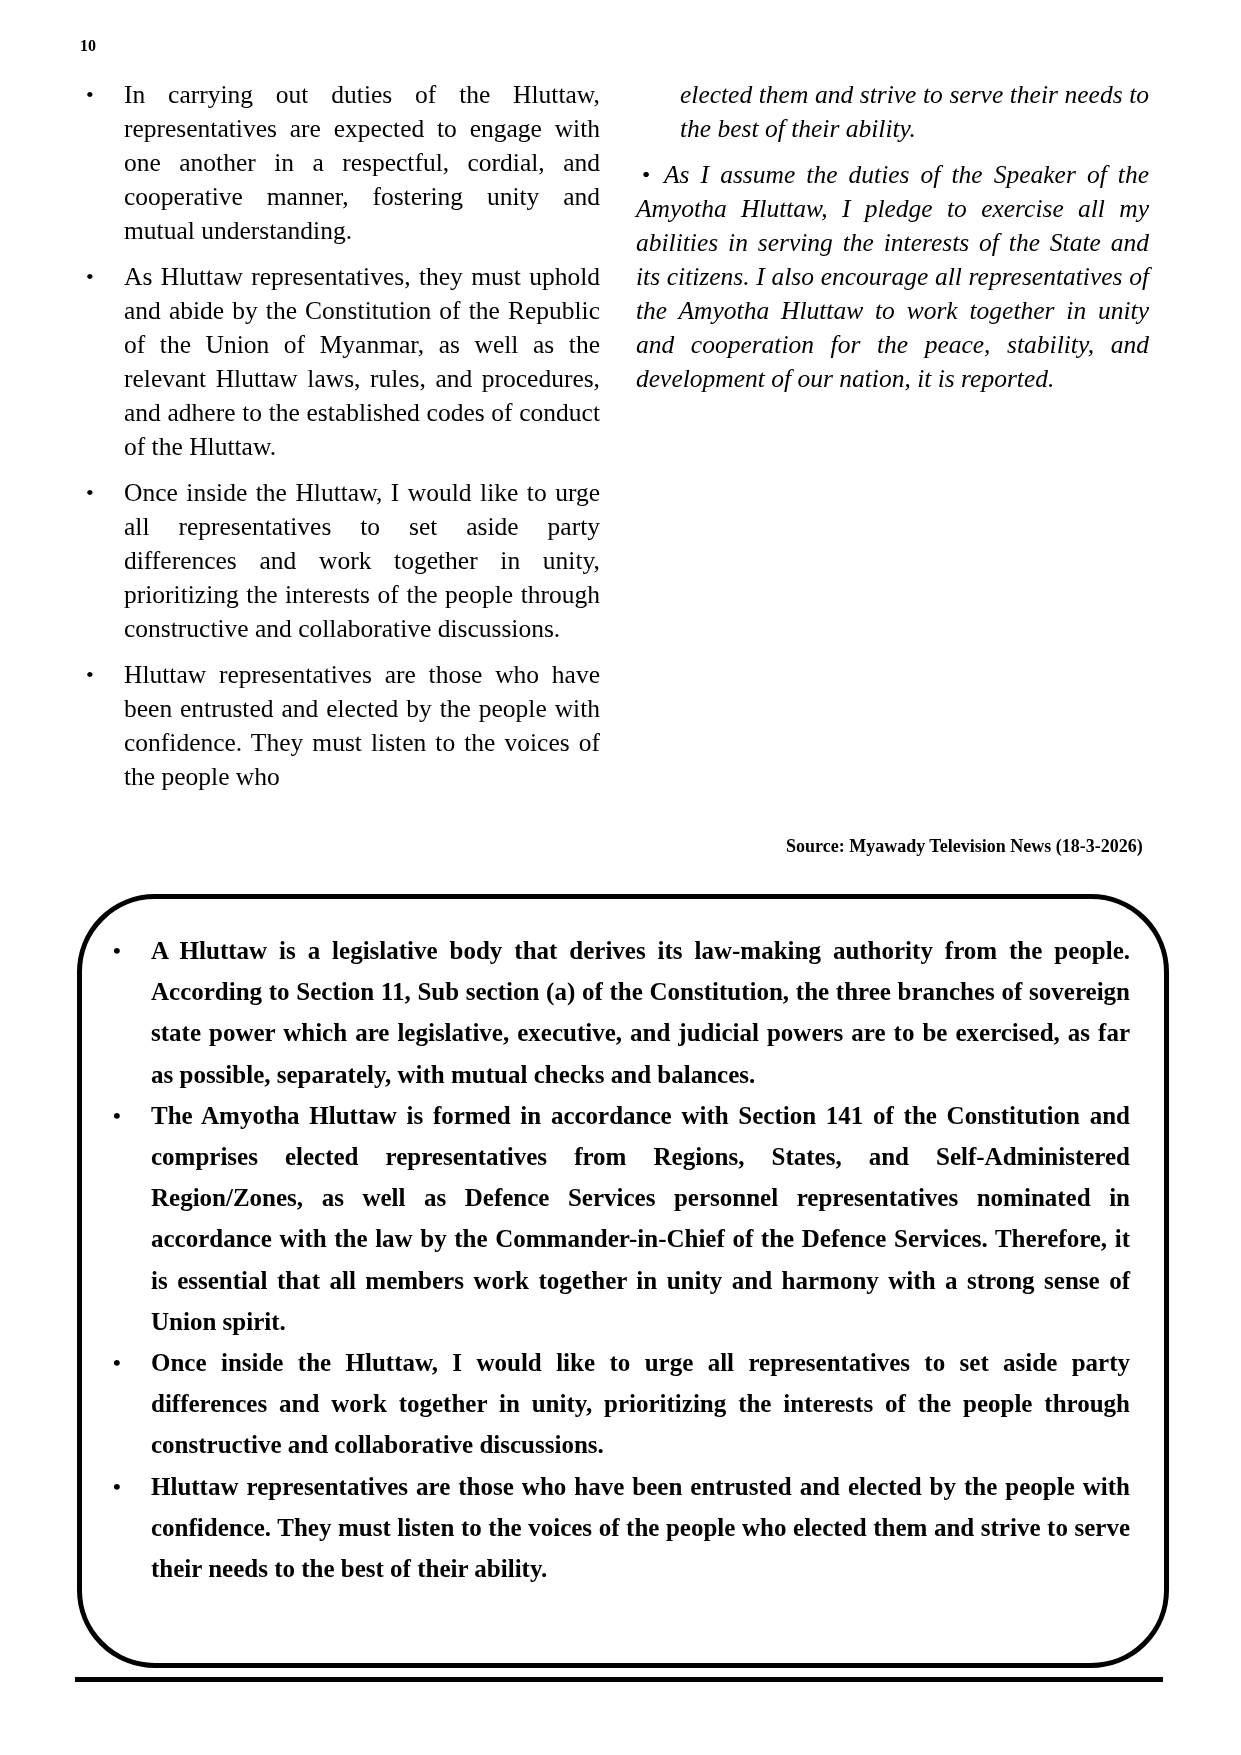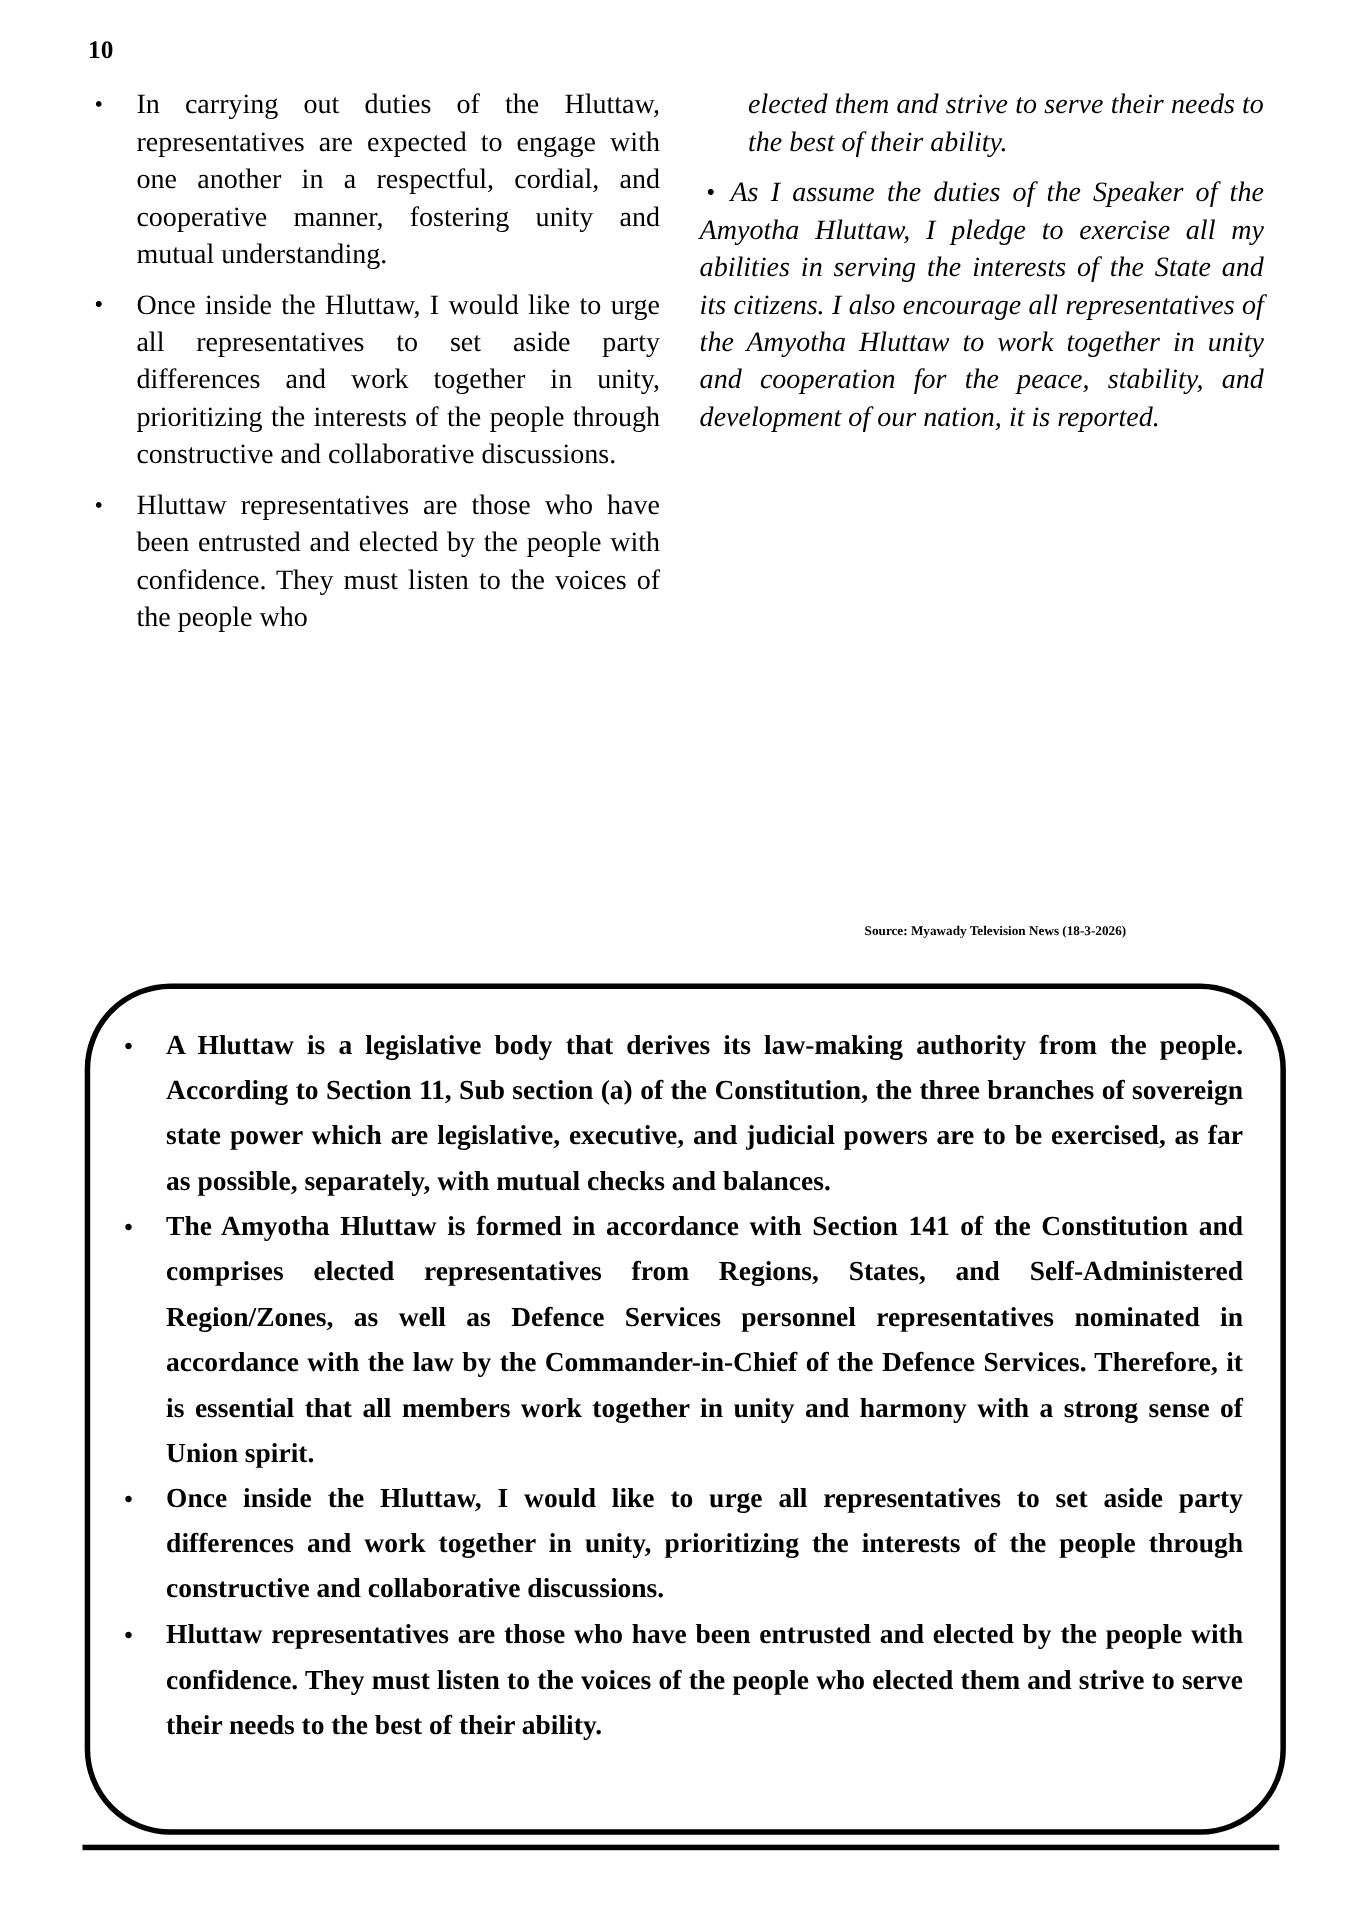--- a/index.html
+++ b/index.html
@@ -2,41 +2,41 @@
 <html><head>
   <meta charset="utf-8">
   <style>
     html, body { margin: 0; padding: 0; background: #ffffff; }
     body {
       width: 1241px; height: 1755px; position: relative; overflow: hidden;
       font-family: "Liberation Serif", "DejaVu Serif", serif; color: #000;
     }
     .page-number {
       position: absolute; left: 80px; top: 34px;
-      font-size: 23px; font-weight: bold; line-height: 24px;
+      font-size: 16px; font-weight: bold; line-height: 24px;
     }
     .col {
       position: absolute; top: 78px;
       font-size: 25.5px; line-height: 34px; text-align: justify;
     }
     .col-left { left: 80px; width: 520px; }
     .col-right { left: 636px; width: 513px; font-style: italic; }
     ul.bullets { list-style: none; margin: 0; padding: 0; }
     ul.bullets li {
       position: relative; padding-left: 44px; margin-bottom: 12px;
       text-align: justify;
     }
     ul.bullets li .bullet {
       position: absolute; left: 6px; top: 0; font-size: 22px;
     }
     .cont { padding-left: 44px; margin-bottom: 12px; text-align: justify; }
     .para { text-indent: 28px; margin: 0 0 12px 0; text-align: justify; }
     .source {
       position: absolute; left: 786px; top: 836px;
-      font-size: 12px; font-weight: bold; line-height: 20px; white-space: nowrap;
+      font-size: 18px; font-weight: bold; line-height: 20px; white-space: nowrap;
     }
     .box {
       position: absolute; left: 77px; top: 894px; width: 1082px; height: 764px;
       border: 5px solid #000; border-radius: 78px; box-sizing: content-box;
     }
     .box-list {
       position: absolute; left: 110px; top: 930px; width: 1020px;
       font-size: 25px; line-height: 41.2px; font-weight: bold;
       list-style: none; margin: 0; padding: 0;
     }
@@ -52,20 +52,21 @@
 <div class="page-number">10</div>
 
 <div class="col col-left">
   <ul class="bullets">
     <li>
       <span class="bullet">•</span>
       <span>In carrying out duties of the Hluttaw, representatives are expected to engage with one another in a respectful, cordial, and cooperative manner, fostering unity and mutual understanding.</span>
     </li>
     <li>
       <span class="bullet">•</span>
+      <span>As Hluttaw representatives, they must uphold and abide by the Constitution of the Republic of the Union of Myanmar, as well as the relevant Hluttaw laws, rules, and procedures, and adhere to the established codes of conduct of the Hluttaw.</span>
     </li>
     <li>
       <span class="bullet">•</span>
       <span>Once inside the Hluttaw, I would like to urge all representatives to set aside party differences and work together in unity, prioritizing the interests of the people through constructive and collaborative discussions.</span>
     </li>
     <li>
       <span class="bullet">•</span>
       <span>Hluttaw representatives are those who have been entrusted and elected by the people with confidence. They must listen to the voices of the people who</span>
     </li>
   </ul>

